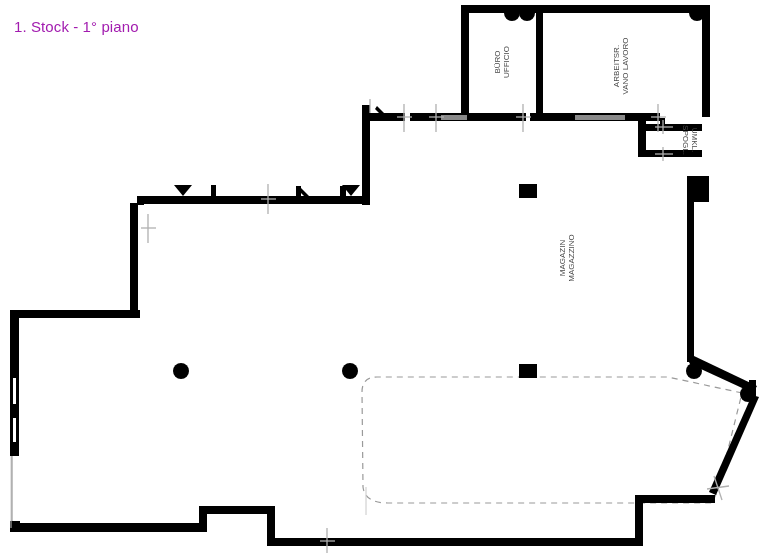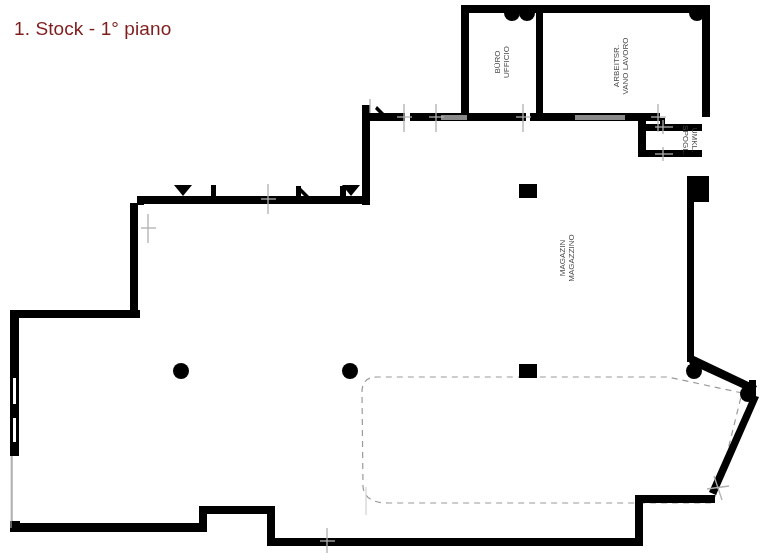--- a/index.html
+++ b/index.html
@@ -16,23 +16,23 @@
     width: 768px;
     height: 560px;
     background: #ffffff;
     overflow: hidden;
   }
   #plan-title {
     position: absolute;
     left: 14px;
     top: 18px;
     font-family: "Liberation Sans", sans-serif;
-    font-size: 19px;
+    font-size: 15px;
     font-weight: 400;
-    color: #7f1d1d;
+    color: #a21caf;
     letter-spacing: 0.1px;
     white-space: nowrap;
   }
   #floorplan-svg {
     position: absolute;
     left: 0;
     top: 0;
     width: 768px;
     height: 560px;
     display: block;

